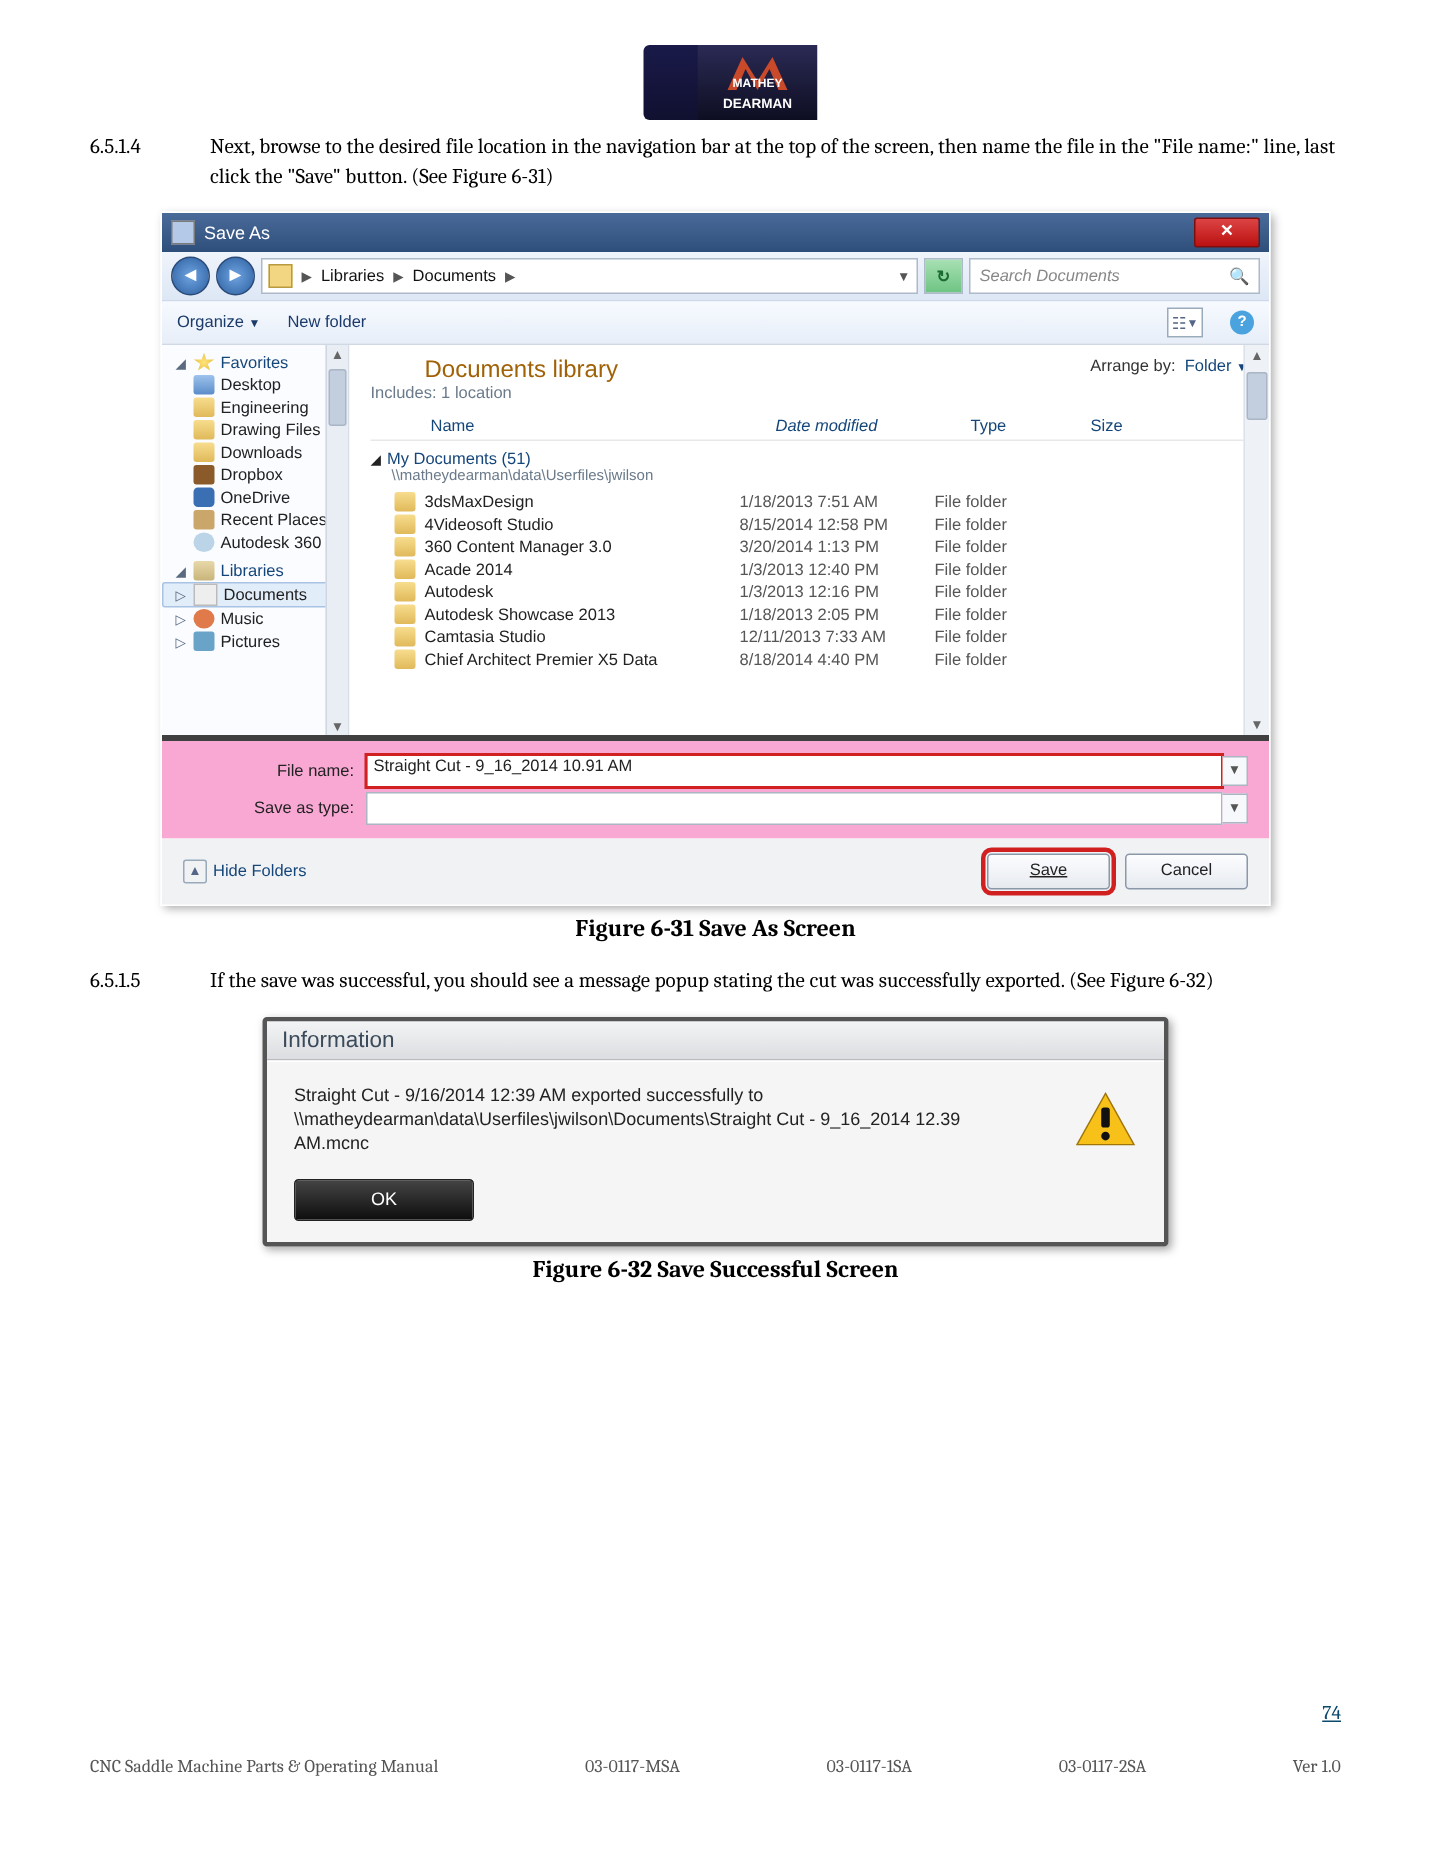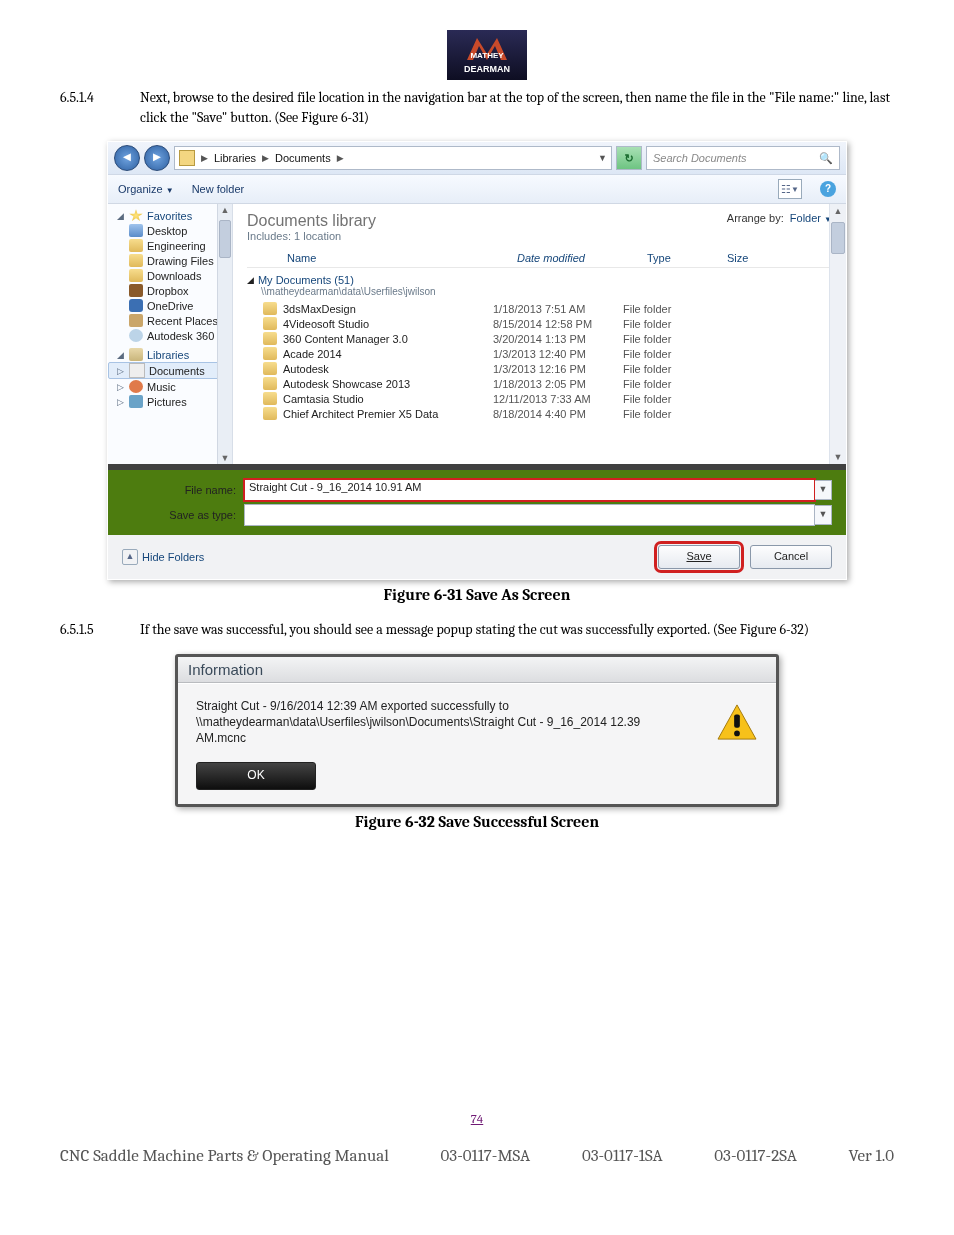--- a/index.html
+++ b/index.html
@@ -15,20 +15,21 @@
   }
   .logo {
     display: block;
     margin: 0 auto 8px auto;
     width: 60px;
     height: 50px;
     background: linear-gradient(#1a1a4a,#101030);
     border-radius: 4px;
     position: relative;
     text-align: center;
+    padding-left: 36px;
   }
   .logo svg { width:80px; height:50px; }
   .section-para {
     display: flex;
     margin: 6px 0 14px 0;
     font-size: 14px;
     line-height: 1.4;
     justify-content: flex-end;
   }
   .section-num { width: 80px; flex: 0 0 80px; }
@@ -164,21 +165,21 @@
   .i-pic{background:#6aa3c8;border-radius:2px;}
   .navpane li.sel{background:#e2edfa;border:1px solid #a8c3e4;border-radius:2px;padding:0 3px 0 7px;}
 
   .contentpane {
     flex:1;
     background:#fff;
     position:relative;
     padding: 8px 14px 4px 14px;
   }
   .lib-header {display:flex;justify-content:space-between;align-items:flex-start;}
-  .lib-title{color:#737373;font-size:16px;}
+  .lib-title{color:#a16207;font-size:16px;margin-left:36px;}
   .lib-sub{color:#6a7a8a;font-size:11px;}
   .arrange{font-size:11px;color:#333;}
   .arrange .lnk{color:#15467a;}
   .cols {
     display:flex;margin-top:10px;color:#15467a;font-size:11px;
     border-bottom:1px solid #e8e8e8;padding-bottom:3px;
   }
   .col-name{flex:0 0 230px;padding-left:40px;}
   .col-date{flex:0 0 130px;font-style:italic;}
   .col-type{flex:0 0 80px;}
@@ -190,22 +191,22 @@
   .frow{display:flex;align-items:center;padding:1px 0;}
   .frow .fico{width:14px;height:13px;background:linear-gradient(#f7dd8e,#e0b95a);border-radius:2px;margin-left:16px;margin-right:6px;}
   .frow .fname{flex:0 0 210px;color:#222;}
   .frow .fdate{flex:0 0 130px;color:#555;}
   .frow .ftype{flex:0 0 80px;color:#555;}
   .cp-scroll{position:absolute;right:0;top:0;bottom:0;width:16px;background:#eef1f6;border-left:1px solid #dde3ec;display:flex;flex-direction:column;align-items:center;}
   .cp-scroll .arr{font-size:9px;color:#666;line-height:14px;}
   .cp-scroll .thumb{width:12px;height:30px;background:#c3cede;border:1px solid #aab5c6;border-radius:2px;margin-top:4px;}
 
   .formarea{
-    background:#4d7c0f;
-    border-top:6px solid #404040;
+    background:#f9a8d4;
+    border-top:4px solid #404040;
     padding: 6px 14px;
   }
   .formrow{display:flex;align-items:center;margin:3px 0;}
   .formlabel{width:114px;text-align:right;padding-right:8px;color:#222;}
   .forminput{
     flex:1;height:18px;border:1px solid #abb5c4;background:#fff;padding:1px 4px;font-size:11px;color:#222;
   }
   .highlight-red{outline:2px solid #d02020;outline-offset:-1px;}
   .formdrop{width:16px;height:18px;border:1px solid #abb5c4;border-left:0;background:#f6f8fb;text-align:center;line-height:16px;font-size:9px;color:#555;}
   .dlg-footer{
@@ -240,24 +241,24 @@
   .infodlg .imsg{flex:1;line-height:1.35;}
   .warnicon{width:42px;height:38px;}
   .infodlg .ifoot{padding:6px 28px 14px 18px;background:#f5f5f6;}
   .okbtn{
     width:118px;height:26px;background:linear-gradient(#444,#0e0e0e);
     border:1px solid #222;border-radius:3px;color:#fff;text-align:center;line-height:24px;
   }
 
   
   .pg-footer{
-    display:flex;justify-content:space-between;font-size:17px;color:#555;
+    display:flex;justify-content:space-between;font-size:12px;color:#555;
     padding:0 60px 12px 60px;
   }
-  .pg-num{text-align:center;font-size:13px;color:#701a75;margin-top:280px;text-decoration:underline;}
+  .pg-num{text-align:right;font-size:13px;color:#0c4a6e;margin-top:280px;text-decoration:underline;}
 </style>
 </head>
 <body>
 
 <div class="page">
 
   <div class="logo">
     <svg viewBox="0 0 80 50">
       <rect x="0" y="0" width="80" height="50" fill="url(#g)"></rect>
       <defs>
@@ -272,20 +273,26 @@
     </svg>
   </div>
 
   <div class="section-para">
     <div class="section-num">6.5.1.4</div>
     <div class="section-body">Next, browse to the desired file location in the navigation bar at the top of the screen, then name the file in the "File name:" line, last click the "Save" button. (See Figure 6-31)</div>
   </div>
 
   <div class="figure-img saveas">
 
+    <div class="winbar">
+      <span class="icon"></span>
+      <span class="title">Save As</span>
+      <span class="spacer"></span>
+      <span class="closebtn">✕</span>
+    </div>
 
     <div class="addrbar">
       <span class="navbtn">◄</span>
       <span class="navbtn">►</span>
       <div class="addrbox">
         <span class="ico"></span>
         <span class="sep">▶</span>
         <span class="crumb">Libraries</span>
         <span class="sep">▶</span>
         <span class="crumb">Documents</span>

